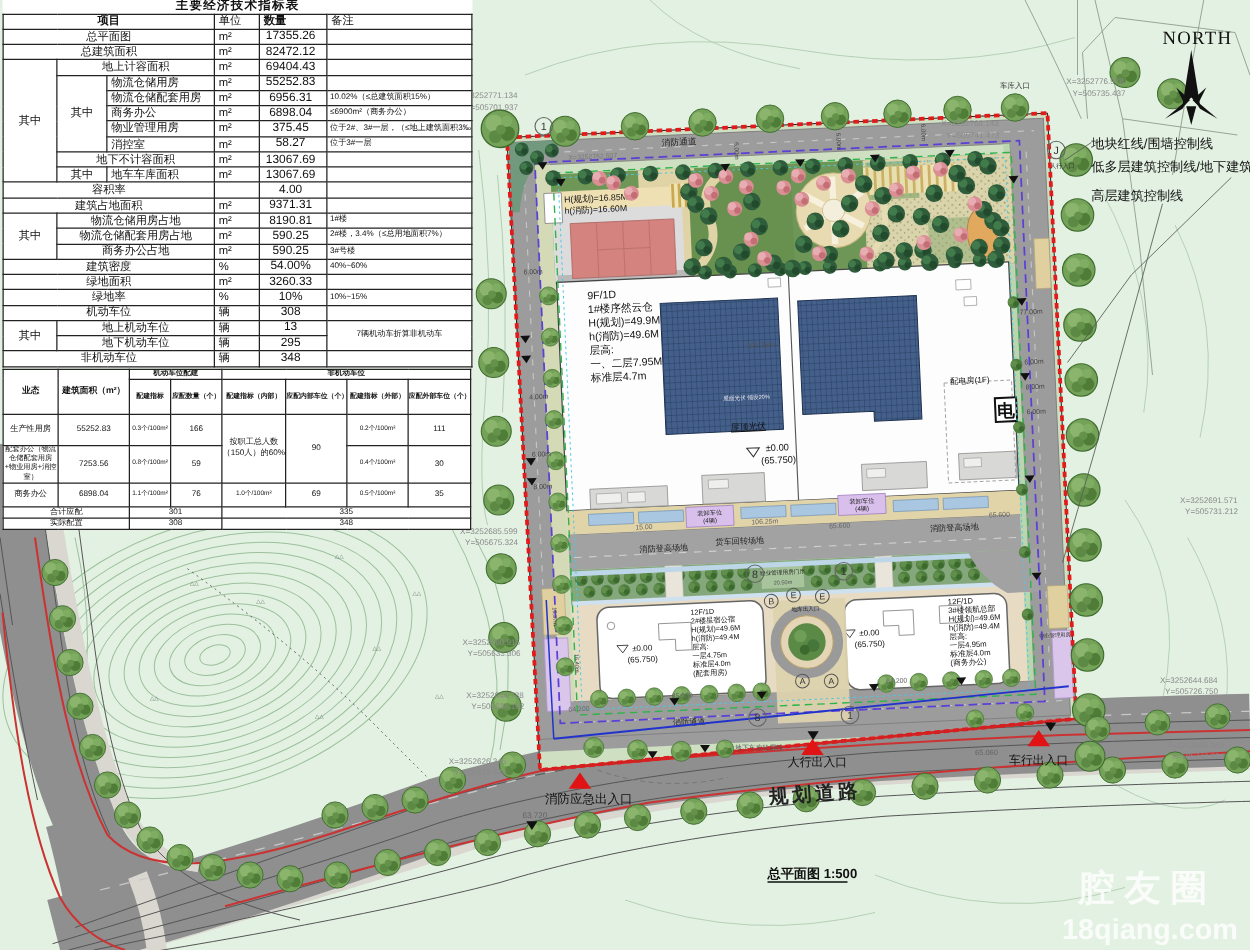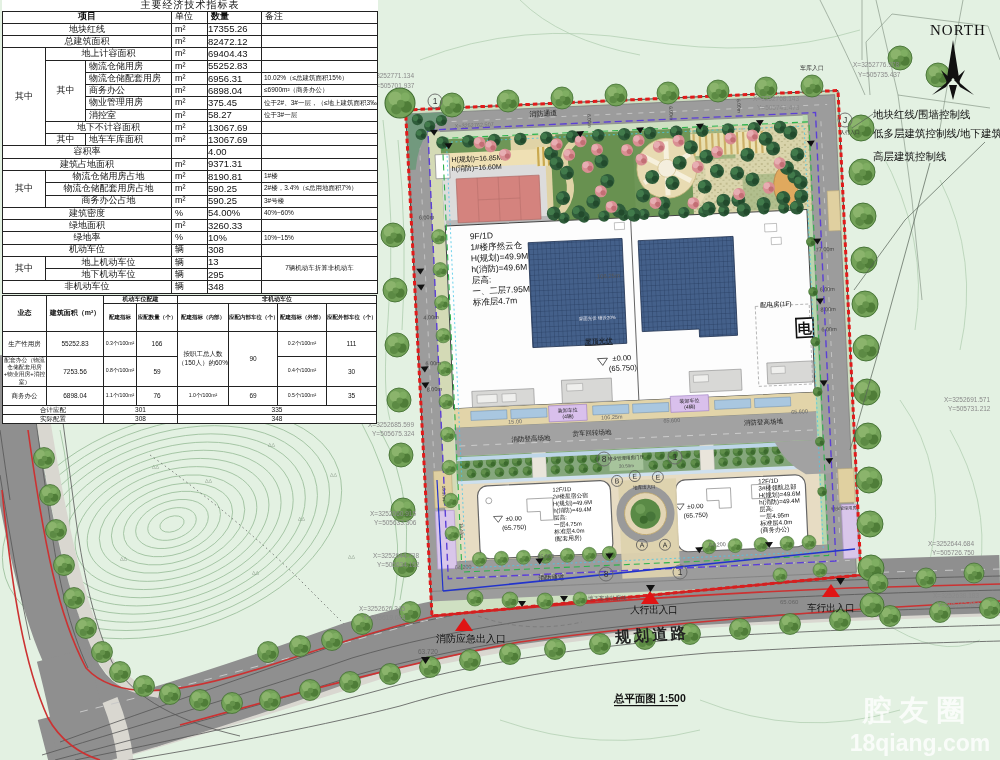--- a/index.html
+++ b/index.html
@@ -3,21 +3,21 @@
 <style>
 html,body{margin:0;padding:0;}
 #page{position:relative;width:1000px;height:760px;background:#e3f1e2;overflow:hidden;
   font-family:"Liberation Sans",sans-serif;}
 svg{position:absolute;left:0;top:0;}
 table{border-collapse:collapse;table-layout:fixed;background:#fff;}
 td{border:1px solid #222;overflow:hidden;white-space:nowrap;padding:0;text-align:center;color:#111;}
 #t1{position:absolute;left:2px;top:0;}
 #t2{position:absolute;left:2px;top:295px;}
 .rm{text-align:left;padding-left:2px;font-size:6.5px;}
-.num{text-align:left;padding-right:4px;font-size:9.5px;margin-top:32px;}
+.num{text-align:center;padding-right:4px;font-size:9.5px;margin-top:32px;}
 .un{text-align:left;padding-left:3px;}
 </style></head><body>
 <div id="page">
 <svg width="1000" height="760" viewBox="0 0 1000 760">
 <defs>
 <g id="tr">
           <circle r="10" fill="#74a259" stroke="#3f6d2f" stroke-width="0.7"></circle>
           <circle cx="-3.2" cy="-3" r="4.6" fill="#8bb46c"></circle>
           <circle cx="4" cy="2.5" r="4" fill="#4f7d38"></circle>
           <circle cx="-2.5" cy="4.2" r="3.4" fill="#5c8a44"></circle>
@@ -658,30 +658,30 @@
       <colgroup>
         <col style="width:43px">
         <col style="width:40px">
         <col style="width:86px">
         <col style="width:36px">
         <col style="width:54px">
         <col style="width:116px">
       </colgroup>
       <tbody>
         <tr style="height:11px">
-          <td colspan="6" style="border:none;font-size:10px;font-weight:normal;letter-spacing:1px">主要经济技术指标表</td>
+          <td colspan="6" style="border:none;font-size:10px;font-weight:bold;letter-spacing:1px">主要经济技术指标表</td>
         </tr>
         <tr style="height:12.3px">
           <td colspan="3" style="font-weight:bold">项目</td>
           <td class="un" style="font-weight:normal">单位</td>
           <td class="un" style="font-weight:bold">数量</td>
           <td class="un" style="font-weight:normal">备注</td>
         </tr>
         <tr style="height:12.28px">
-          <td colspan="3">地块红线</td>
+          <td colspan="3">总平面图</td>
           <td class="un">m²</td>
           <td class="num">17355.26</td>
           <td class="rm"></td>
         </tr>
         <tr style="height:12.28px">
           <td colspan="3">总建筑面积</td>
           <td class="un">m²</td>
           <td class="num">82472.12</td>
           <td class="rm"></td>
         </tr>

